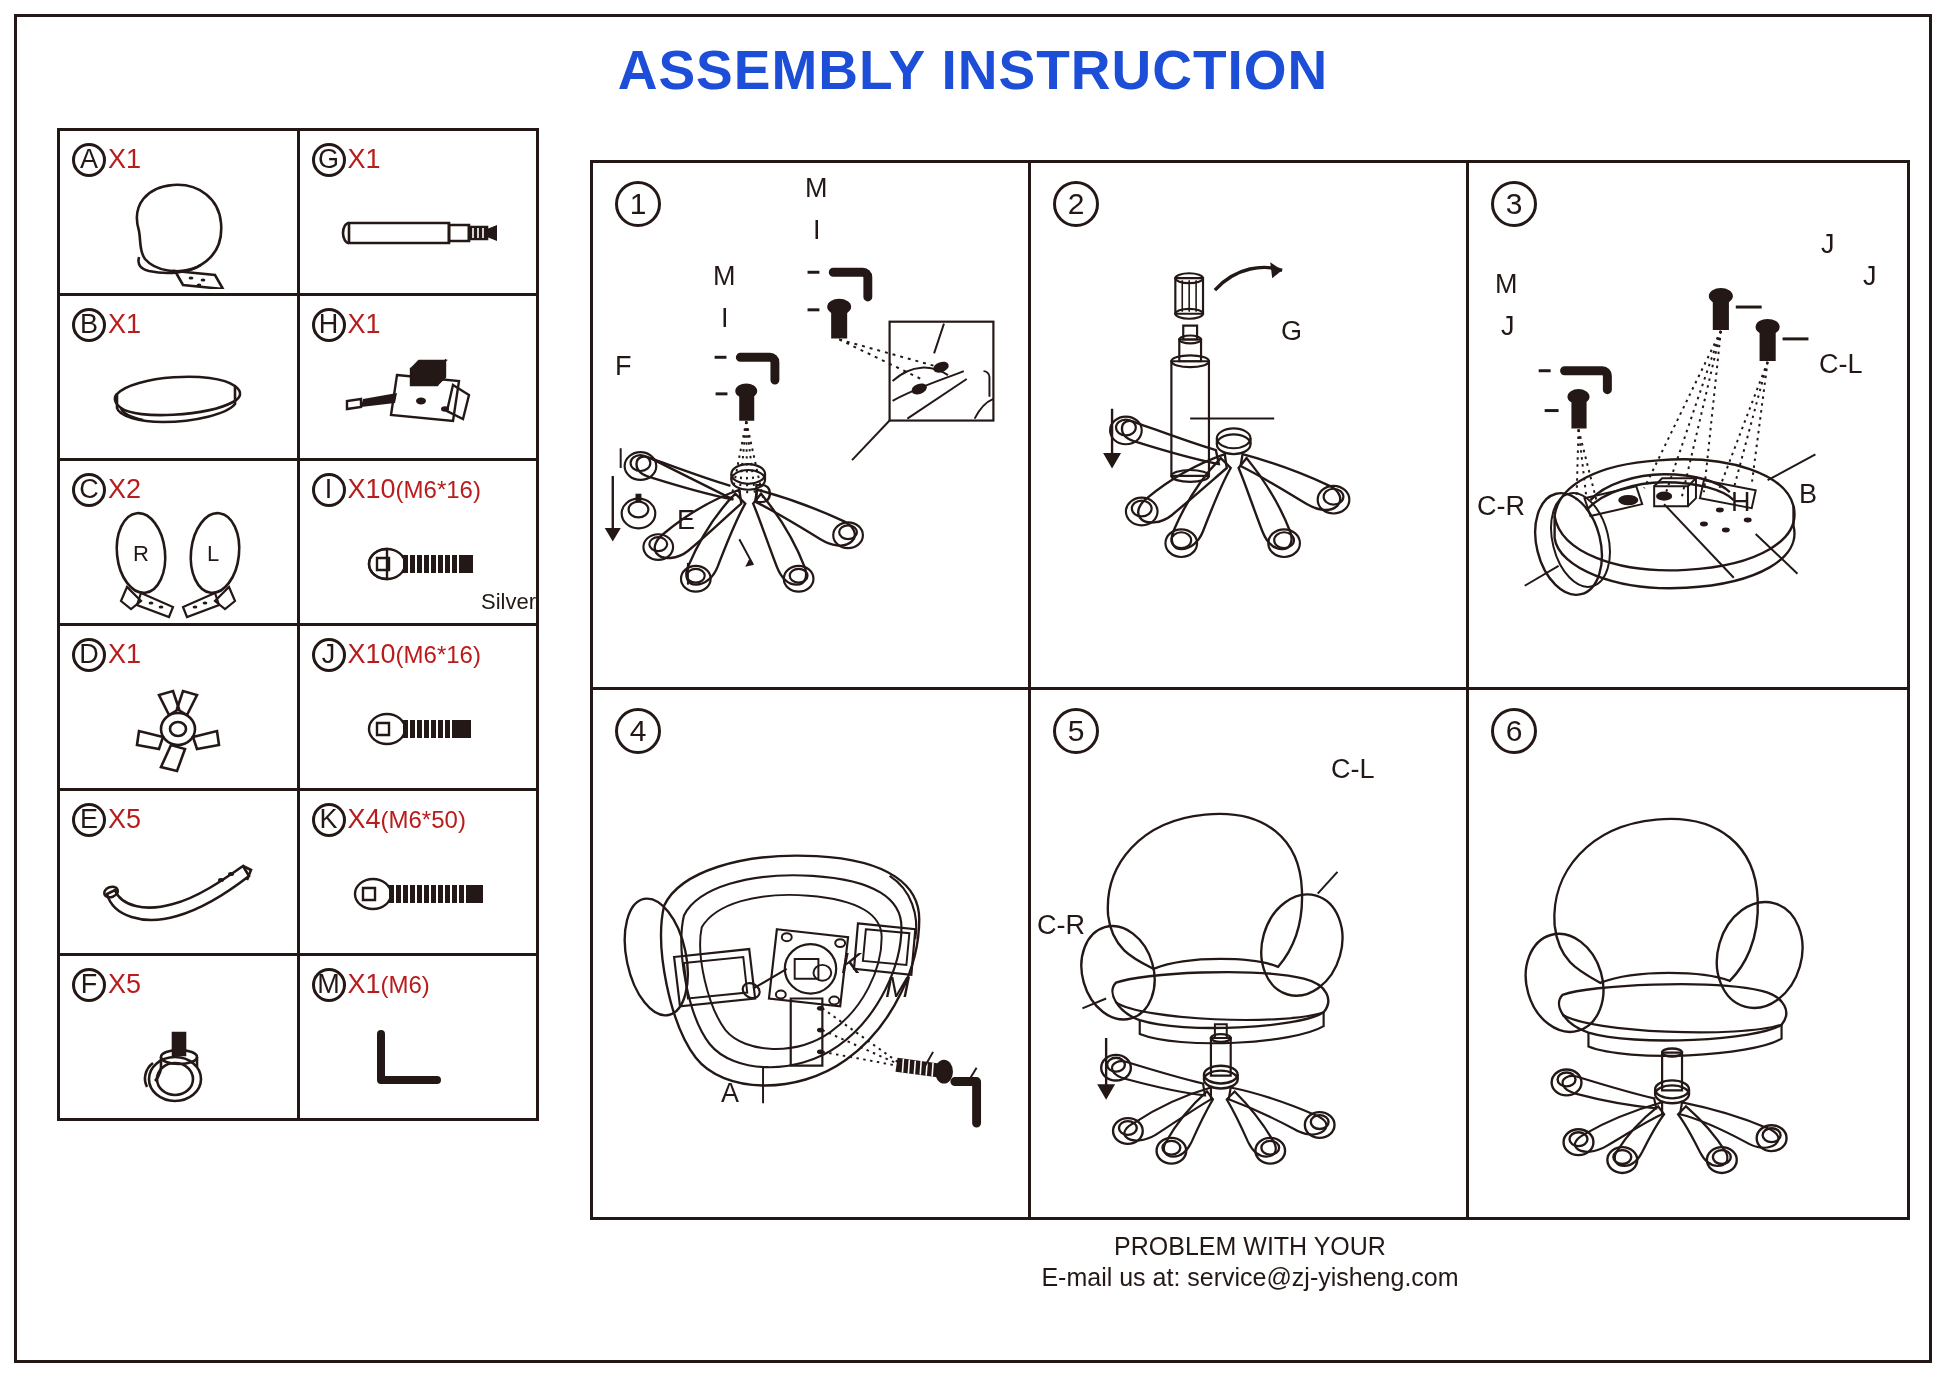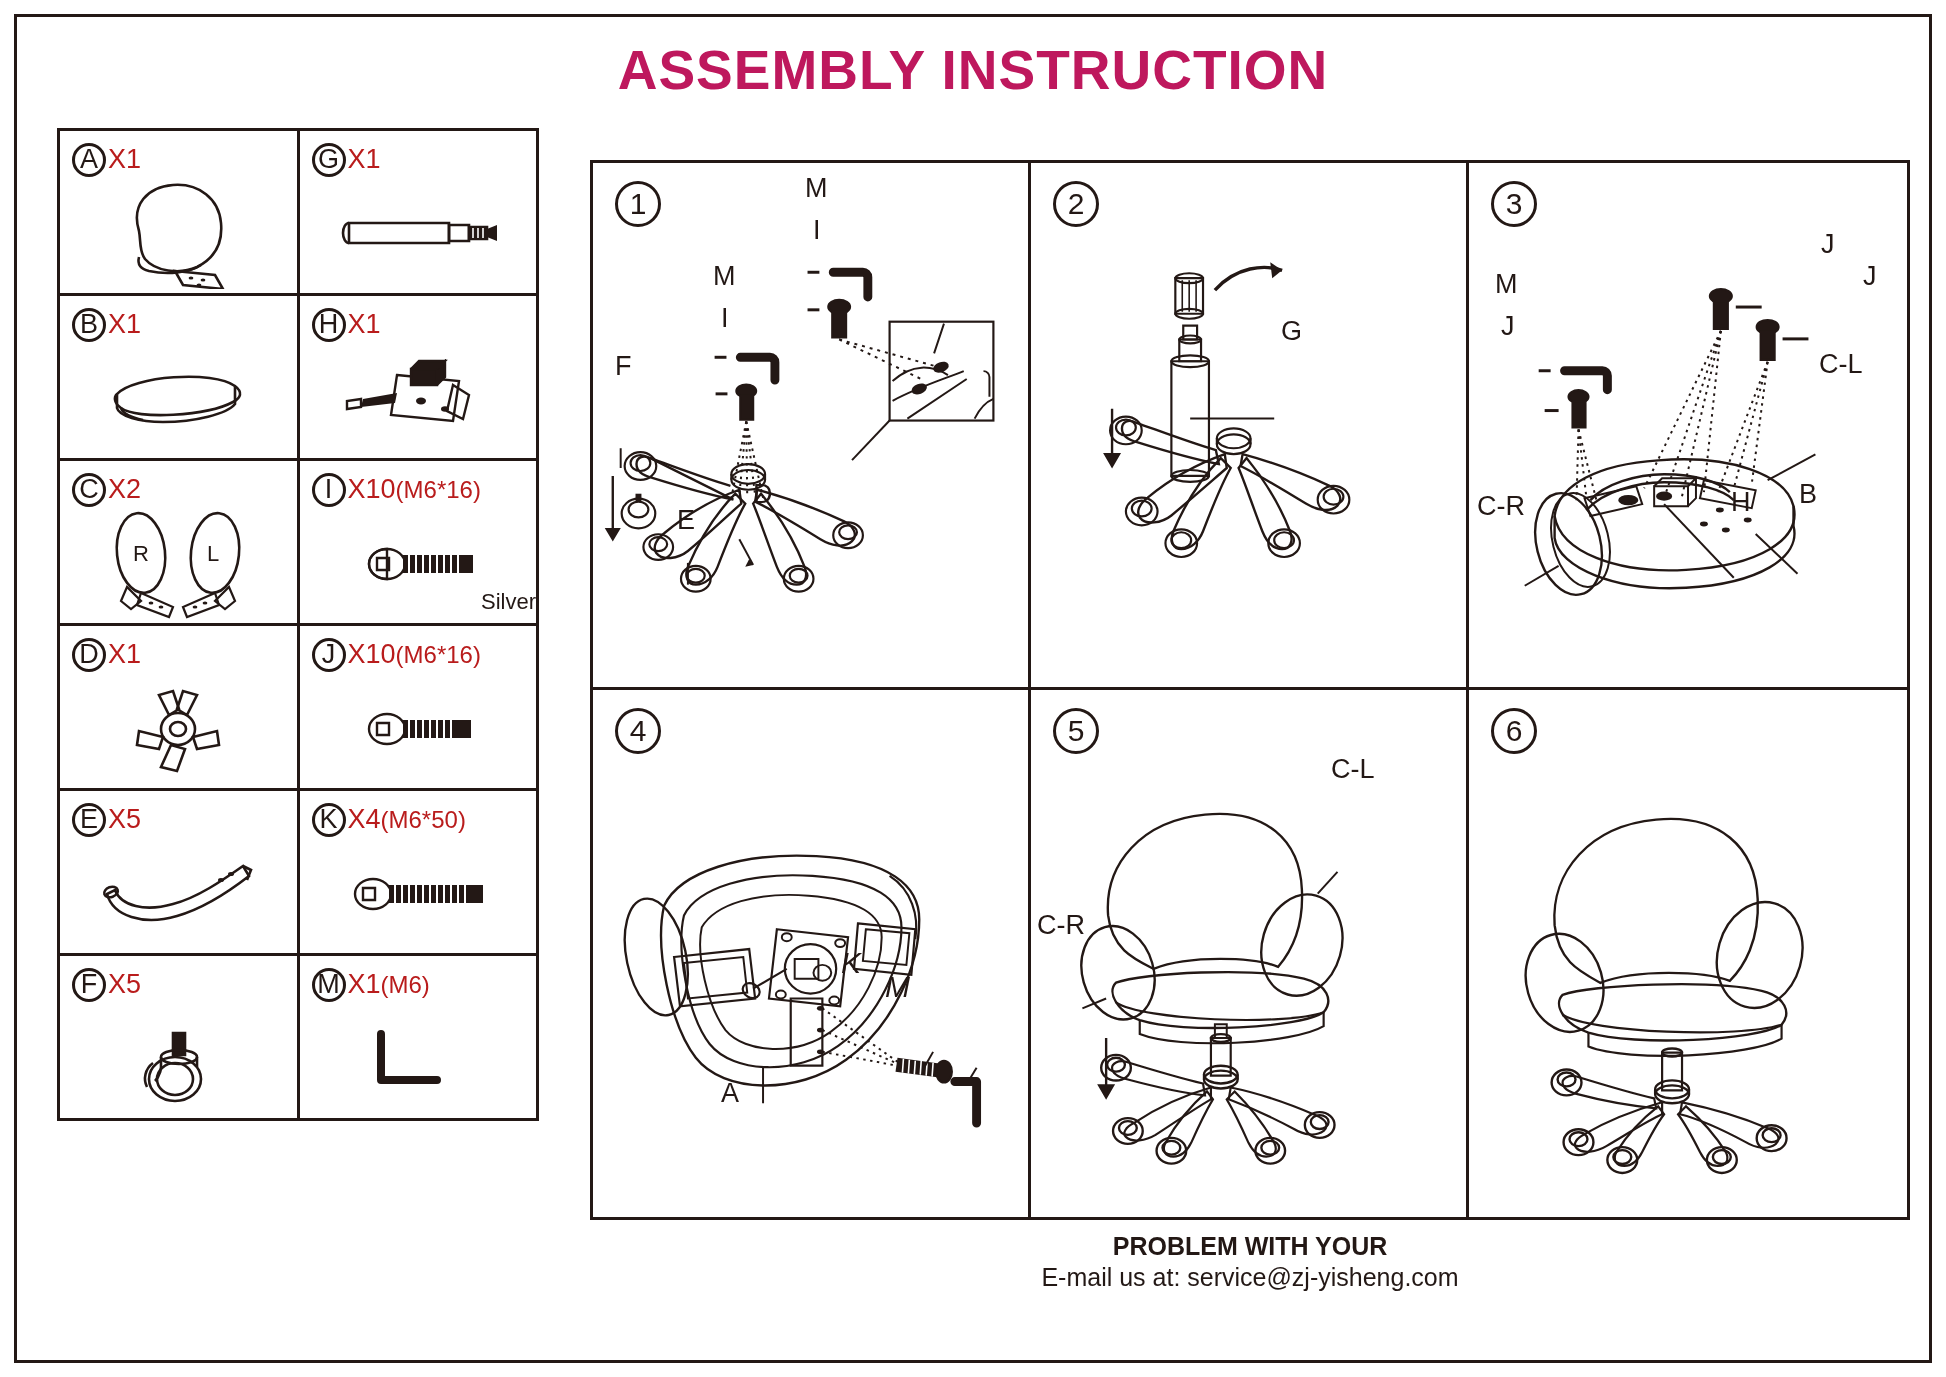--- a/index.html
+++ b/index.html
@@ -23,21 +23,21 @@
     border: 3px solid #231815;
   }
   #title {
     position: absolute;
     left: 0; top: 38px;
     width: 1946px;
     text-align: center;
     font-size: 55px;
     font-weight: bold;
     letter-spacing: 1px;
-    color: #be185d;
+    color: #1d4ed8;
   }
 
   
   #parts-table {
     position: absolute;
     left: 57px; top: 128px;
     width: 482px;
     border: 3px solid #231815;
     border-collapse: collapse;
   }
@@ -141,21 +141,21 @@
   
   #footer {
     position: absolute;
     left: 590px; top: 1232px;
     width: 1320px;
     text-align: center;
     color: #231815;
   }
   #footer .f1, #footer .f2 {
     font-size: 25px;
-    font-weight: bold;
+    font-weight: normal;
     line-height: 1.18;
   }
   #footer .f3 {
     font-size: 25px;
     line-height: 1.25;
   }
 </style>
 </head>
 <body>
 

